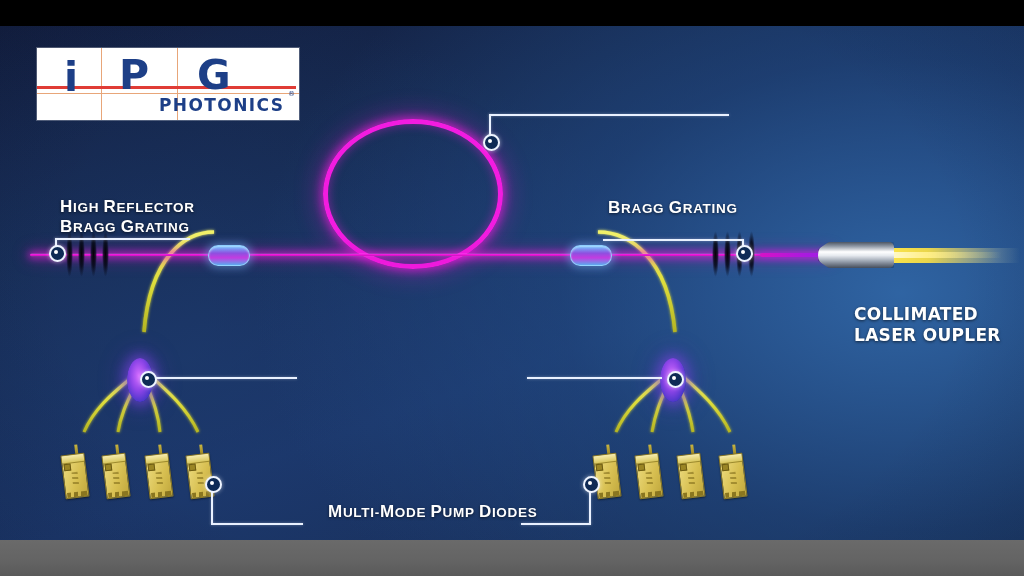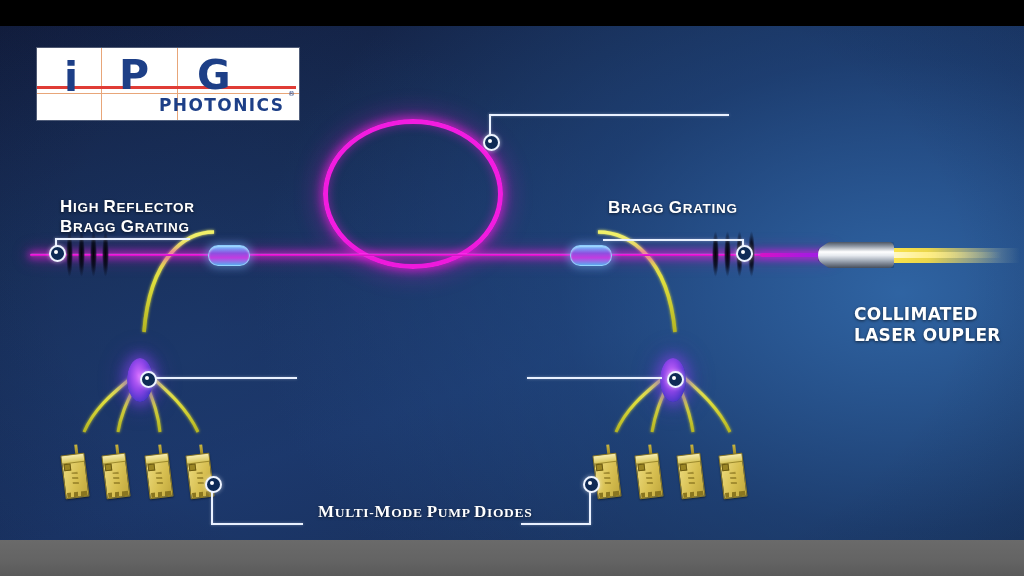--- a/index.html
+++ b/index.html
@@ -262,21 +262,21 @@
     line-height:1.18;
   }
   
   .sc { font-size:13.5px; letter-spacing:0.7px; text-transform:uppercase; }
   .sc .cap { font-size:17px; }
 
   .label-cladding { left:494px; top:96px; }
   .label-hr { left:60px; top:171px; }
   .label-oc { left:608px; top:172px; }
   .label-mmpc { left:306px; top:329px; }
-  .label-mmpd { left:318px; top:476px;font-family:Liberation Serif, serif; }
+  .label-mmpd { left:328px; top:476px; }
 
   .label-output {
     left:814px; top:278px;
     font-family:"DejaVu Sans", sans-serif;
     font-weight:bold;
     font-size:17px;
     letter-spacing:0.3px;
     line-height:1.22;
     margin-left:40px;
   }

